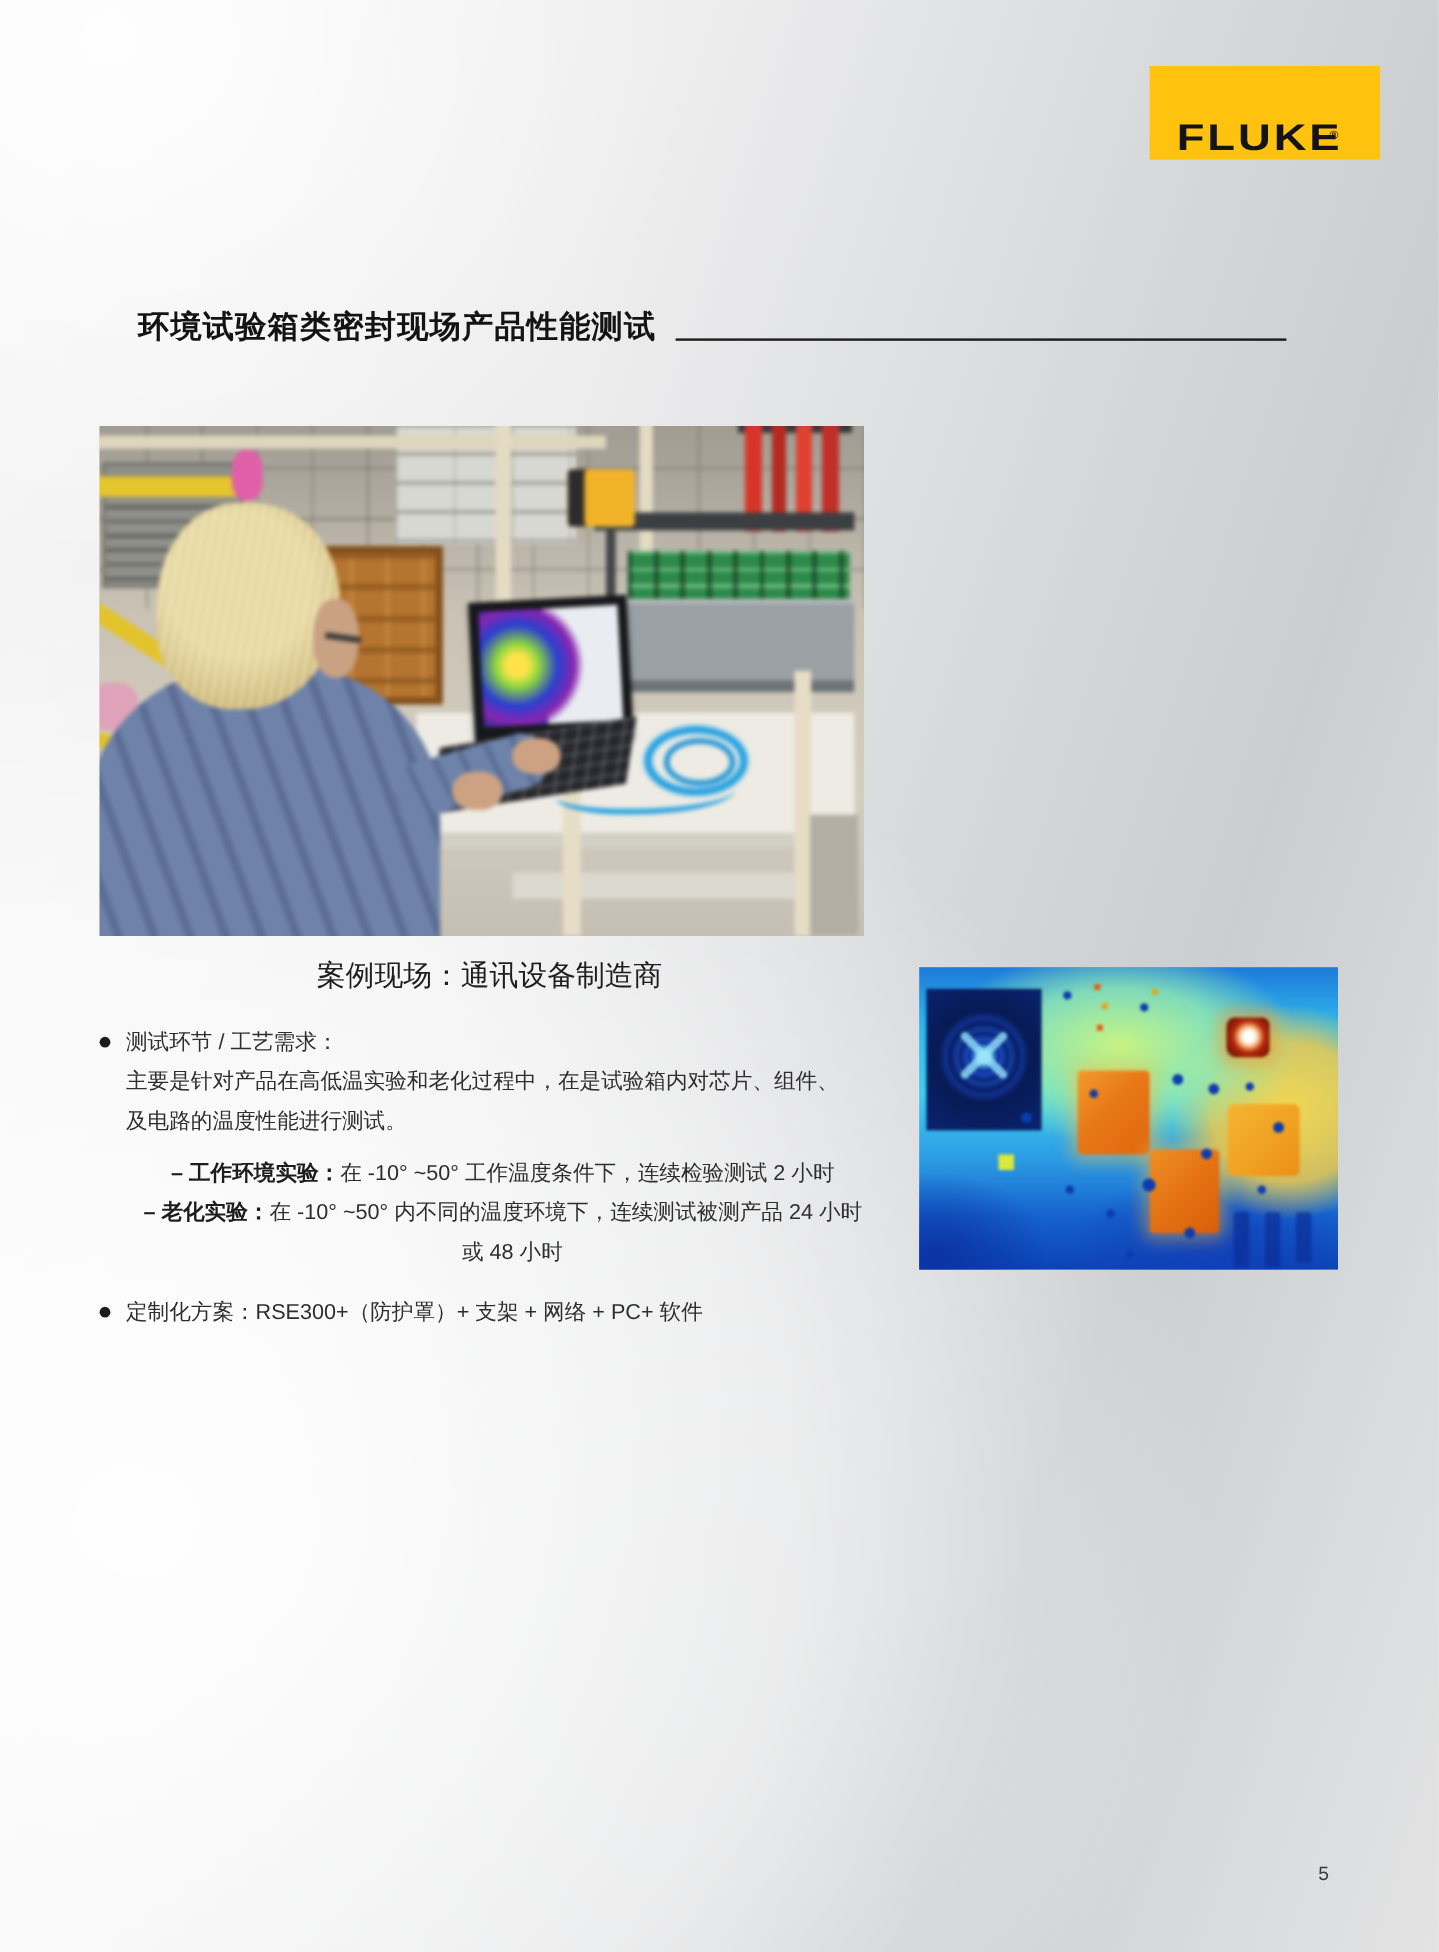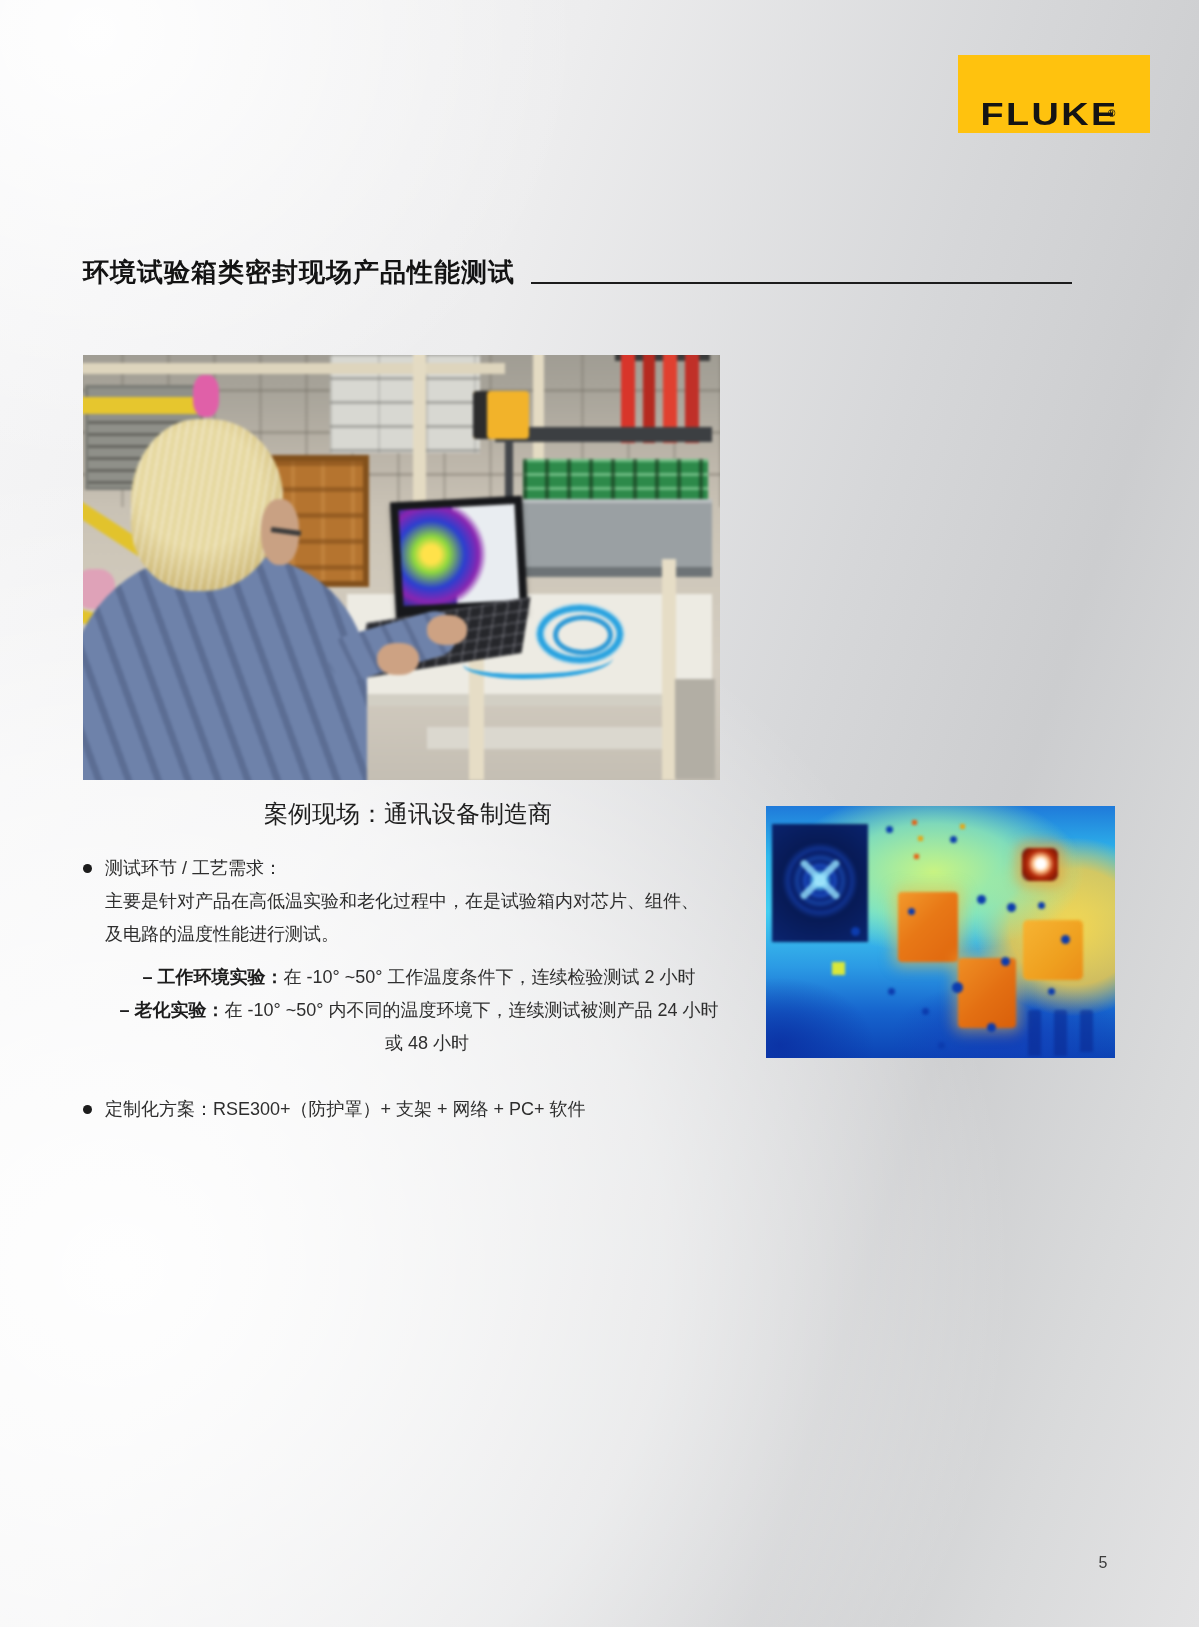--- a/index.html
+++ b/index.html
@@ -26,21 +26,21 @@
   }
   .logo-reg { font-size:10px; font-weight:700; color:#141414; align-self:flex-end; margin:0 0 14px 2px; }
 
   
   .heading-row {
     position:absolute; left:83px; top:256px; width:989px;
     display:flex; align-items:flex-end;
   }
   .heading-title {
     font-size:26px; font-weight:700; color:#131313; letter-spacing:1px;
-    line-height:32px; white-space:nowrap;
+    line-height:32px; white-space:nowrap;margin-left:32px;
   }
   .heading-underline { flex:1; border-bottom:2px solid #1c1c1c; margin:0 0 4px 16px; }
 
   
   .photo {
     position:absolute; left:83px; top:355px; width:637px; height:425px;
     overflow:hidden; background:#c9c2b5;
   }
   .ph-art { position:absolute; left:-8px; top:-8px; right:-8px; bottom:-8px; filter:blur(1.6px); }
   .ph { position:absolute; }
@@ -164,21 +164,21 @@
   .bullet-row { display:flex; }
   .bullet-dot { width:22px; flex:none; padding-top:12px; }
   .bullet-dot i { display:block; width:9px; height:9px; border-radius:50%; background:#1c1c1c; }
   .bullet-body { flex:1; font-size:18px; line-height:33px; }
   .lead { font-size:18px; line-height:33px; }
   .para div { font-size:18px; line-height:33px; }
   .sub-list { margin-top:10px; }
   .sub-item { font-size:18px; line-height:33px;text-align:center; }
   .sub-label { font-weight:700; color:#1d1d1d; }
   .cont-line { margin-left:16px; }
-  .solution-row { margin-top:33px; }
+  .solution-row { margin-top:17px; }
 
   
   .page-num { position:absolute; left:1088px; top:1554px; width:30px; text-align:center;
     font-size:16px; color:#3c3c3c; }
 </style>
 </head>
 <body>
 
 <div class="page">
 

